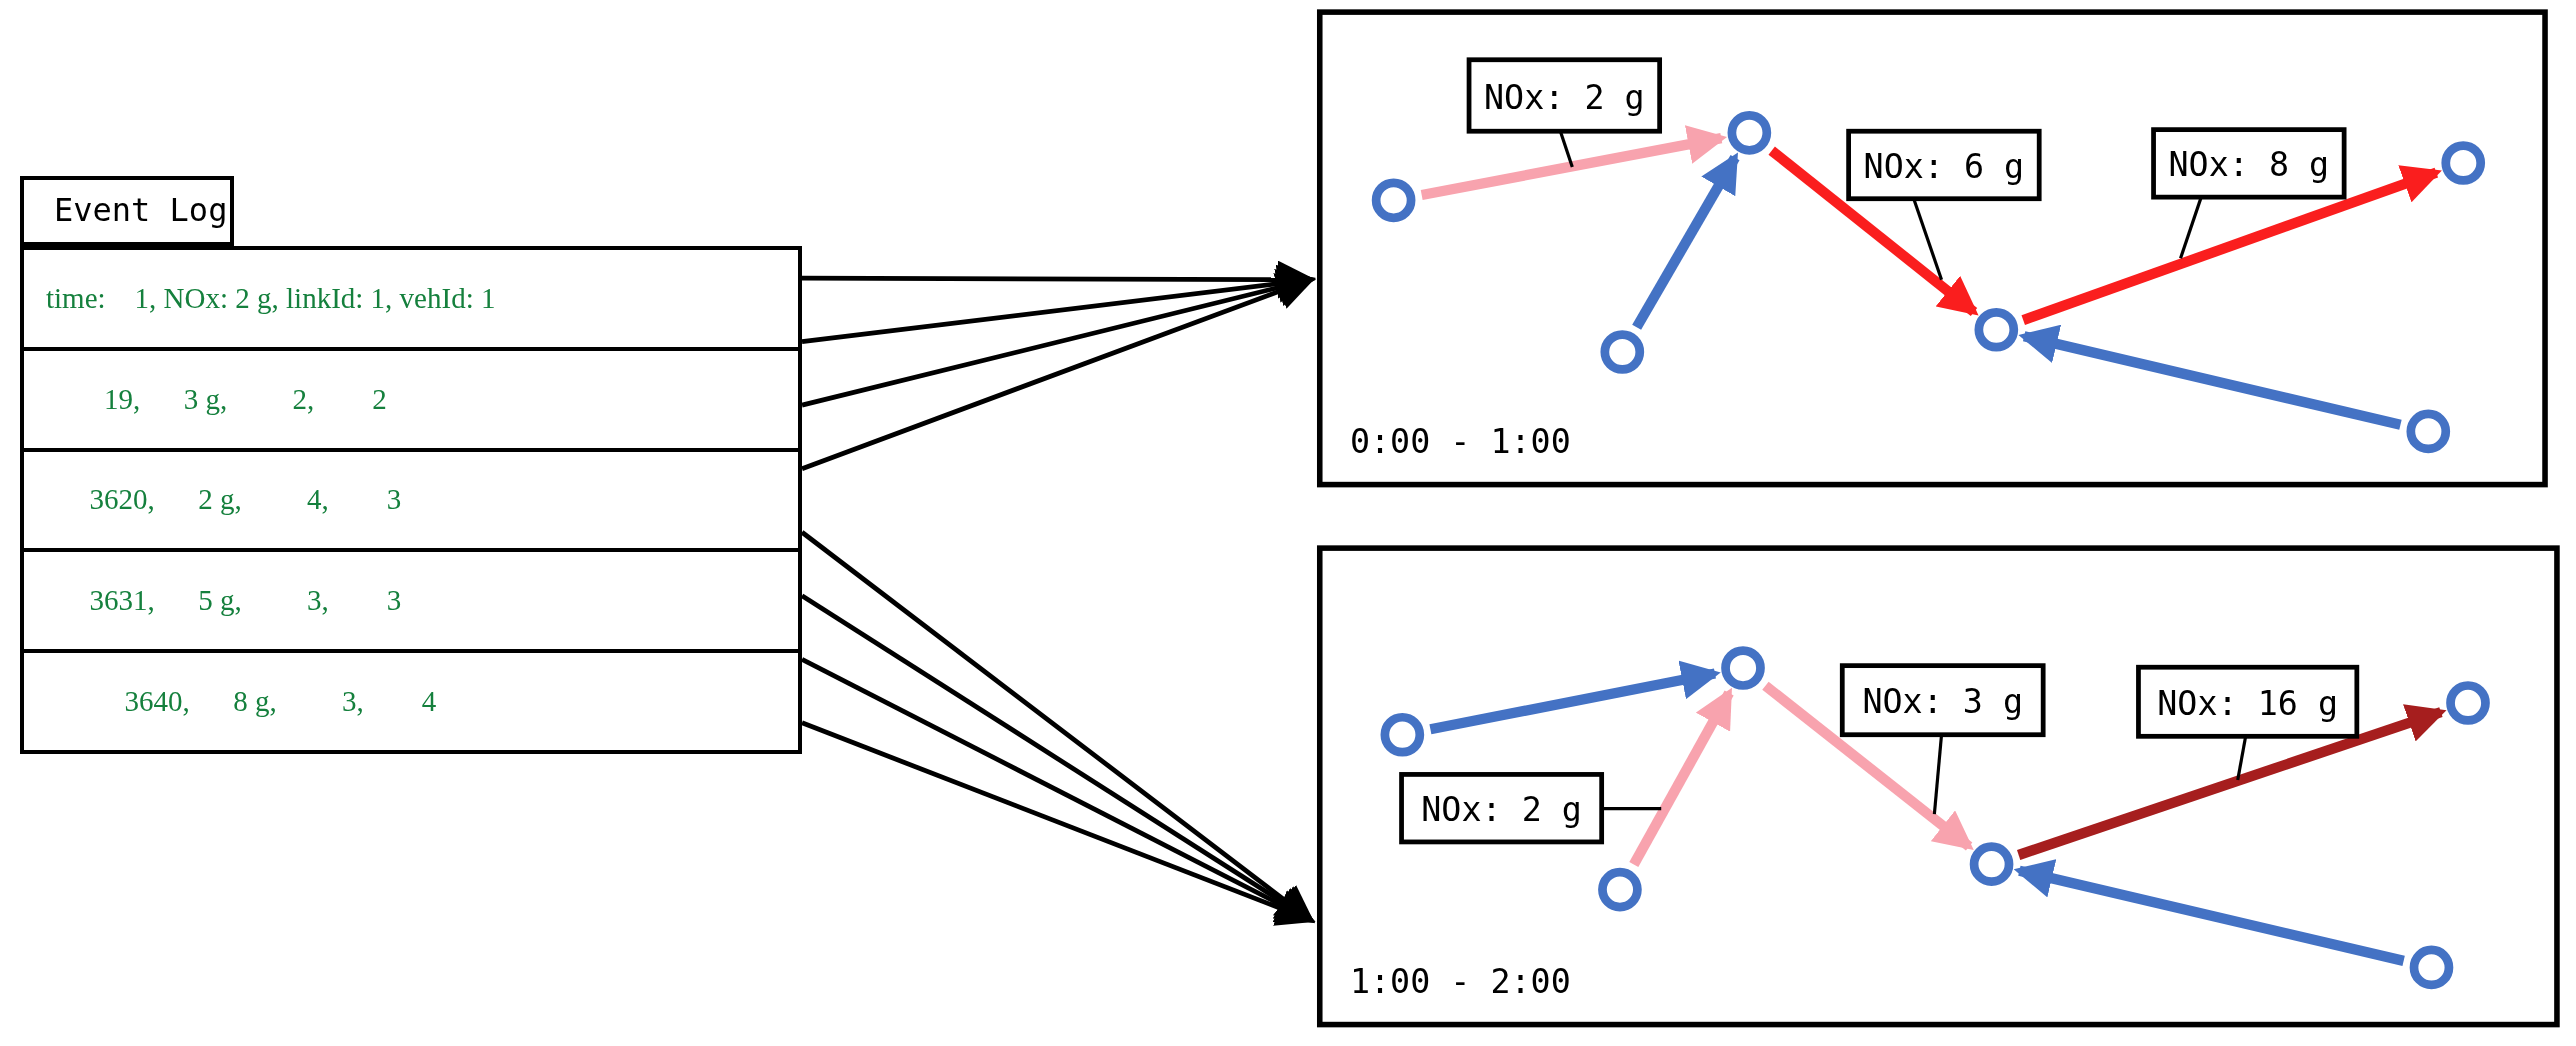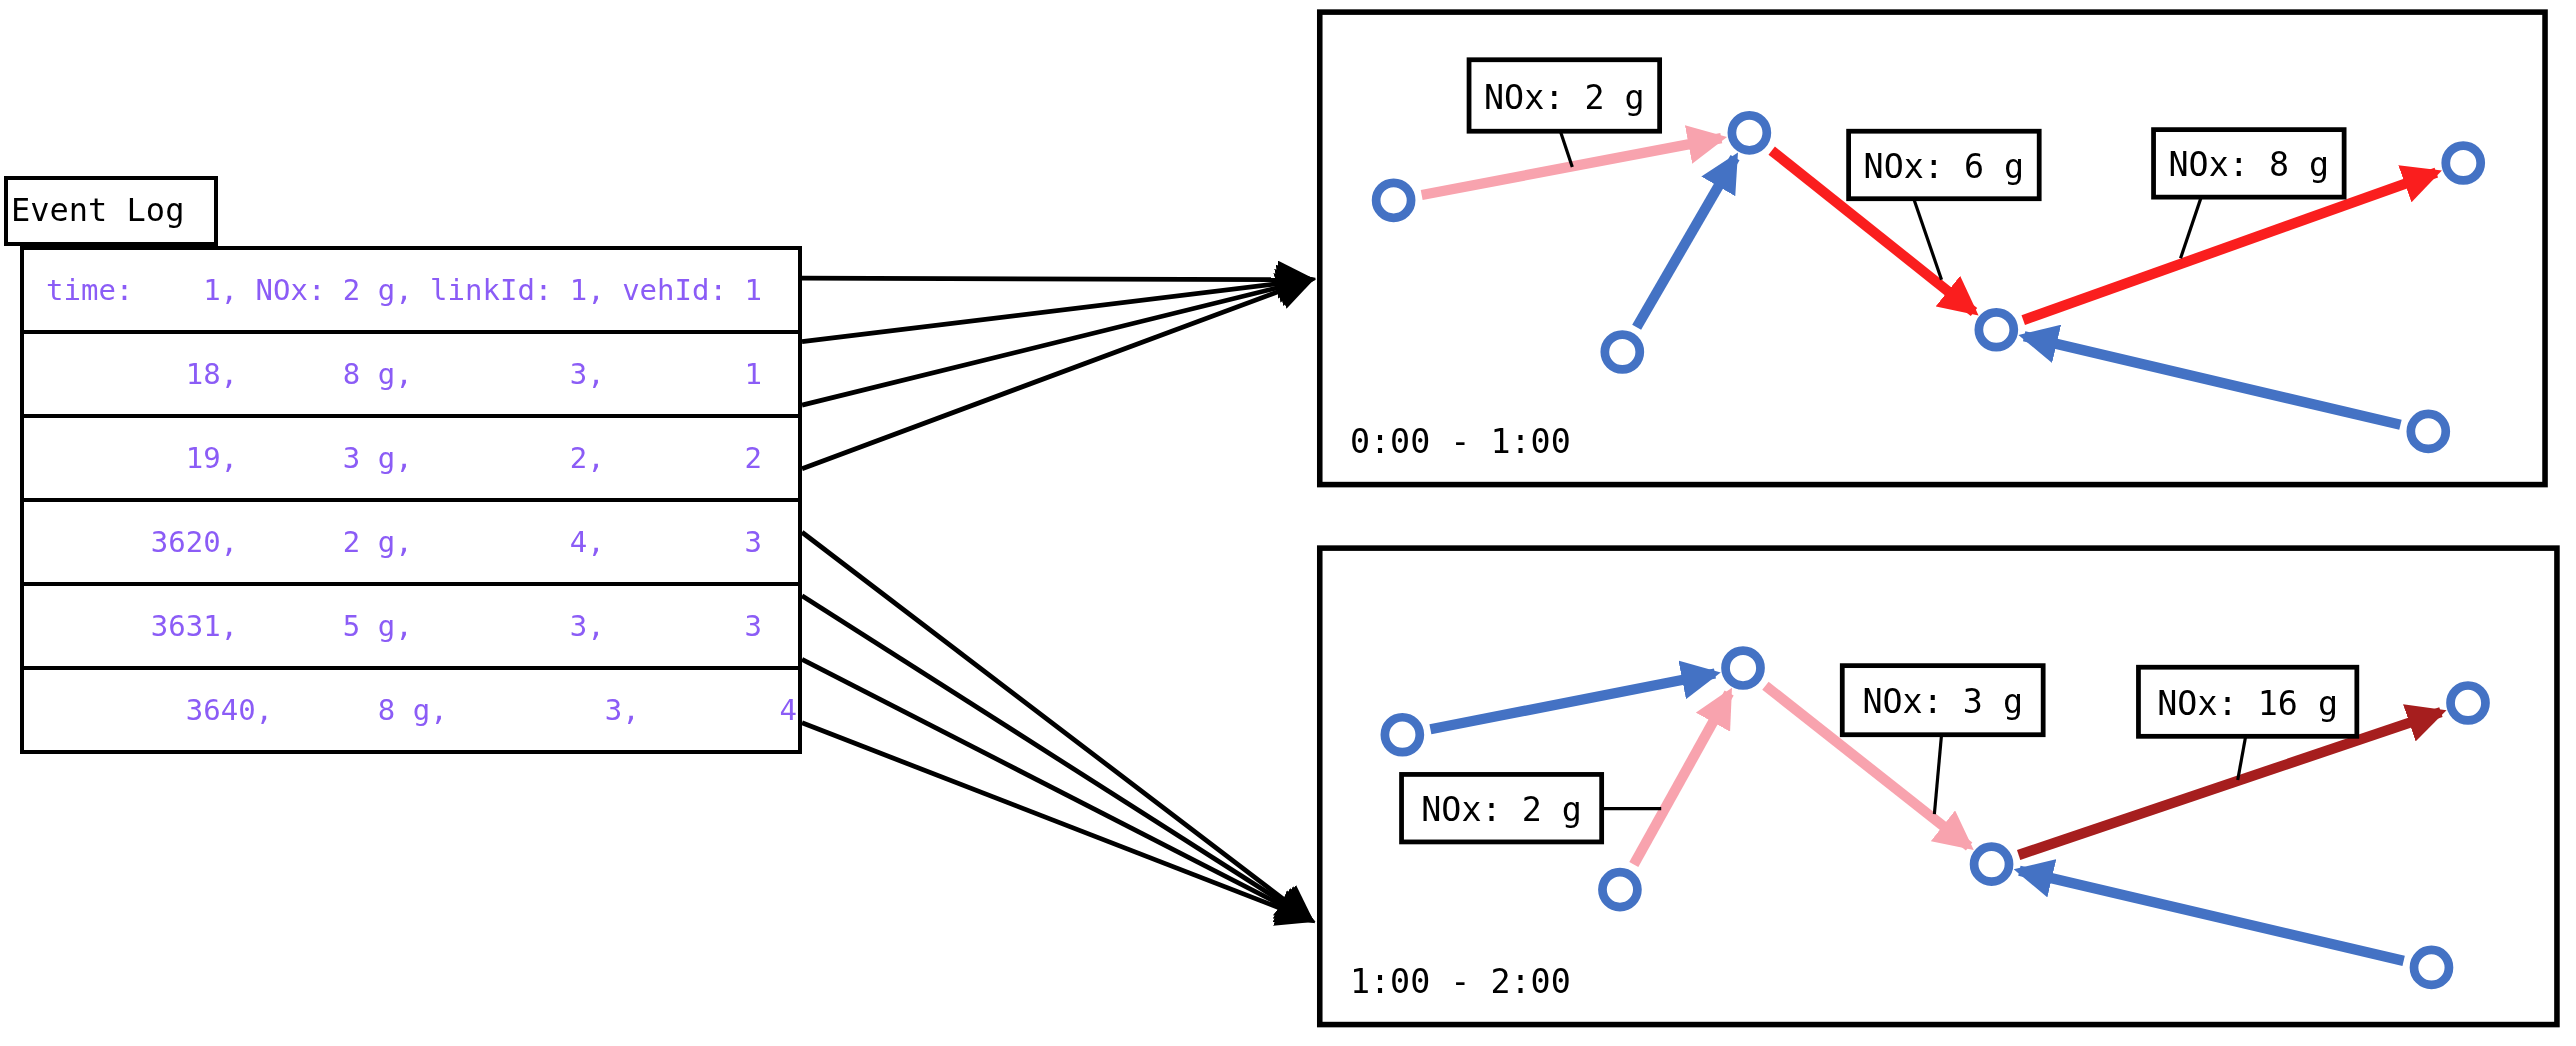--- a/index.html
+++ b/index.html
@@ -5,47 +5,46 @@
   html,body{margin:0;padding:0;background:#ffffff;}
   #stage{
     position:relative;
     width:2576px;height:1047px;
     background:#ffffff;
     font-family:"DejaVu Sans Mono", monospace;
     overflow:hidden;
   }
   #overlay{position:absolute;left:0;top:0;width:2576px;height:1047px;}
   .eventlog-title{
-    position:absolute;left:4px;top:176px;width:214px;height:70px;
+    position:absolute;left:20px;top:176px;width:214px;height:70px;
     border:4px solid #000;box-sizing:border-box;
-    font-size:32px;line-height:60px;padding-left:3px;
+    font-size:32px;line-height:60px;padding-left:30px;
     background:#fff;white-space:pre;color:#000;
   }
   .eventlog-table{
     position:absolute;left:20px;top:246px;width:782px;height:508px;
     border:4px solid #000;box-sizing:border-box;background:#fff;
     display:flex;flex-direction:column;
   }
   .eventlog-row{
     flex:1 1 0;border-bottom:4px solid #000;
-    font-size:29px;white-space:pre;color:#8b5cf6;
+    font-size:29px;white-space:pre;color:#15803d;
     display:flex;align-items:center;padding-left:22px;
-    box-sizing:border-box;overflow:hidden;
+    box-sizing:border-box;overflow:hidden;font-family:Liberation Serif, serif;
   }
   .eventlog-row:last-child{border-bottom:none;margin-left:35px;}
   svg text{font-family:"DejaVu Sans Mono", monospace;fill:#000;}
 </style>
 </head>
 <body>
 
 <div id="stage">
   <div class="eventlog-title">Event Log</div>
   <div class="eventlog-table" id="eventlog-table">
       <div class="eventlog-row">time:    1, NOx: 2 g, linkId: 1, vehId: 1</div>
-      <div class="eventlog-row">        18,      8 g,         3,        1</div>
       <div class="eventlog-row">        19,      3 g,         2,        2</div>
       <div class="eventlog-row">      3620,      2 g,         4,        3</div>
       <div class="eventlog-row">      3631,      5 g,         3,        3</div>
       <div class="eventlog-row">      3640,      8 g,         3,        4</div>
     </div>
   <svg id="overlay" xmlns="http://www.w3.org/2000/svg" viewBox="0 0 3244 1318">
       <defs>
         <marker id="ar-pink" viewBox="0 0 10 10" refX="8.5" refY="5" markerWidth="3.8" markerHeight="3.8" orient="auto" markerUnits="strokeWidth">
           <path d="M0,0 L10,5 L0,10 Z" fill="#F8A3AE"></path>
         </marker>

